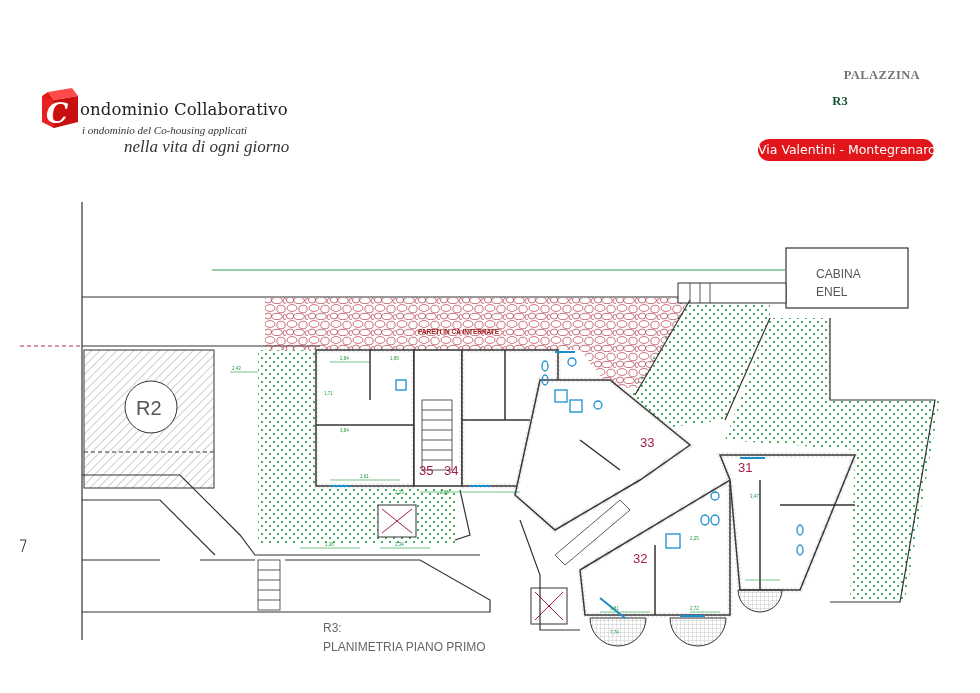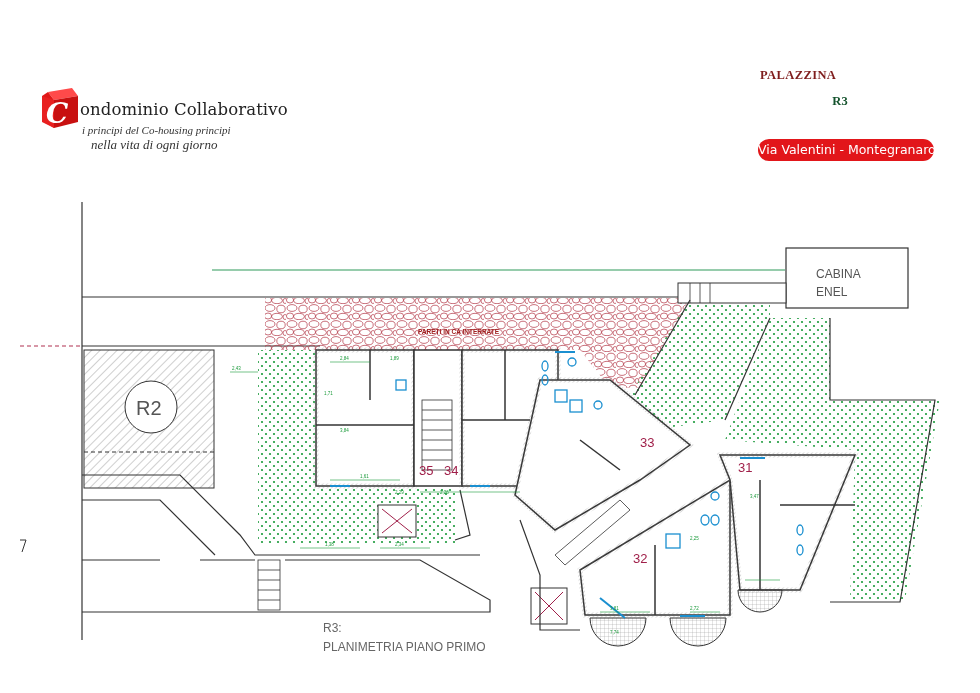--- a/index.html
+++ b/index.html
@@ -1,22 +1,22 @@
 <!DOCTYPE html>
 <html><head>
   <meta charset="utf-8">
   <style>
     html, body { margin: 0; padding: 0; background: #ffffff; }
     body { width: 980px; height: 693px; position: relative; overflow: hidden; font-family: "Liberation Sans", sans-serif; }
     .logo { position: absolute; left: 42px; top: 86px; width: 240px; height: 70px; }
     .logo-cube { position: absolute; left: 0; top: 2px; width: 36px; height: 40px; }
     .logo-title { position: absolute; left: 38px; top: 14px; font-family: "DejaVu Serif", serif; font-size: 16.5px; color: #222; white-space: nowrap; letter-spacing: 0.1px; }
     .logo-sub1 { position: absolute; left: 40px; top: 38px; font-family: "Liberation Serif", serif; font-style: italic; font-size: 11px; color: #333; white-space: nowrap; }
-    .logo-sub2 { position: absolute; left: 49px; top: 51px; font-family: "Liberation Serif", serif; font-style: italic; font-size: 13px; color: #333; white-space: nowrap; }
-    .pal-title { position: absolute; left: 760px; top: 68px; width: 160px; text-align: left; font-family: "Liberation Serif", serif; font-weight: bold; font-size: 12.5px; color: #7f1d1d; letter-spacing: 0.4px; }
+    .logo-sub2 { position: absolute; left: 82px; top: 51px; font-family: "Liberation Serif", serif; font-style: italic; font-size: 17px; color: #333; white-space: nowrap; }
+    .pal-title { position: absolute; left: 760px; top: 68px; width: 160px; text-align: right; font-family: "Liberation Serif", serif; font-weight: bold; font-size: 12.5px; color: #737373; letter-spacing: 0.4px; }
     .pal-code { position: absolute; left: 760px; top: 94px; width: 160px; text-align: center; font-family: "Liberation Serif", serif; font-weight: bold; font-size: 12.5px; color: #14532d; }
     .address { position: absolute; left: 758px; top: 139px; width: 176px; height: 22px; background: #e2161a; color: #ffffff; border-radius: 11px; font-family: "DejaVu Sans", sans-serif; font-size: 12.5px; line-height: 22px; text-align: center; white-space: nowrap; }
     .plan { position: absolute; left: 0; top: 0; width: 980px; height: 693px; }
     .plan text { font-family: "Liberation Sans", sans-serif; }
   </style>
 </head>
 <body>
 
 <svg class="plan" width="980" height="693" viewBox="0 0 980 693" xmlns="http://www.w3.org/2000/svg">
   <defs>
@@ -225,19 +225,19 @@
 
 <div class="logo">
   <svg class="logo-cube" viewBox="0 0 36 40" width="36" height="40">
     <polygon points="6,4 30,0 36,8 12,12" fill="#ff4a4a"></polygon>
     <polygon points="12,12 36,8 36,34 12,40" fill="#c81010"></polygon>
     <polygon points="0,8 6,4 12,12 12,40 0,32" fill="#e01818"></polygon>
     <polygon points="0,8 12,12 12,40 0,34" fill="#e82020"></polygon>
     <text x="4" y="35" font-family="DejaVu Serif, serif" font-style="italic" font-weight="bold" font-size="28" fill="#ffffff">C</text>
   </svg>
   <span class="logo-title">ondominio Collaborativo</span>
-  <span class="logo-sub1">i principi del Co-housing principi</span>
+  <span class="logo-sub1">i ondominio del Co-housing applicati</span>
   <span class="logo-sub2">nella vita di ogni giorno</span>
 </div>
 
 <div class="pal-title">PALAZZINA</div>
 <div class="pal-code">R3</div>
 <div class="address">Via Valentini - Montegranaro</div>
 
 </body></html>

